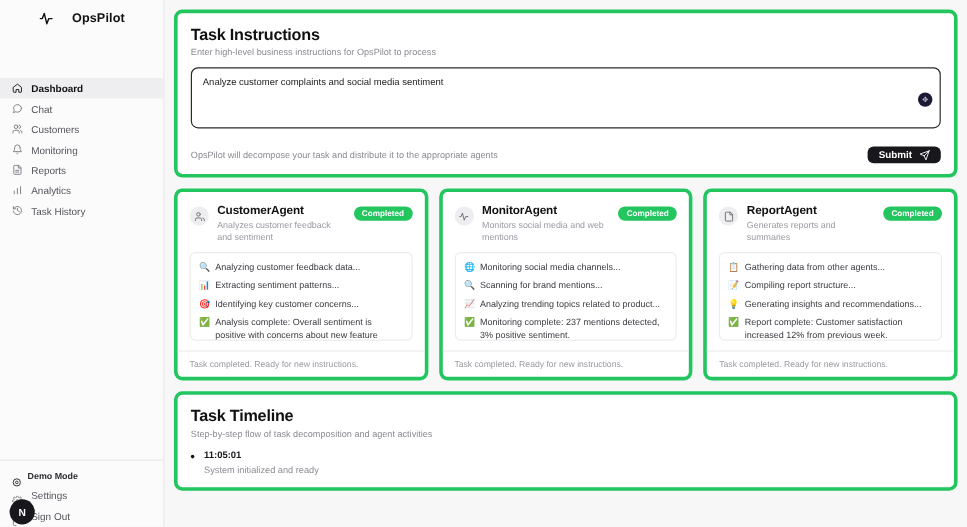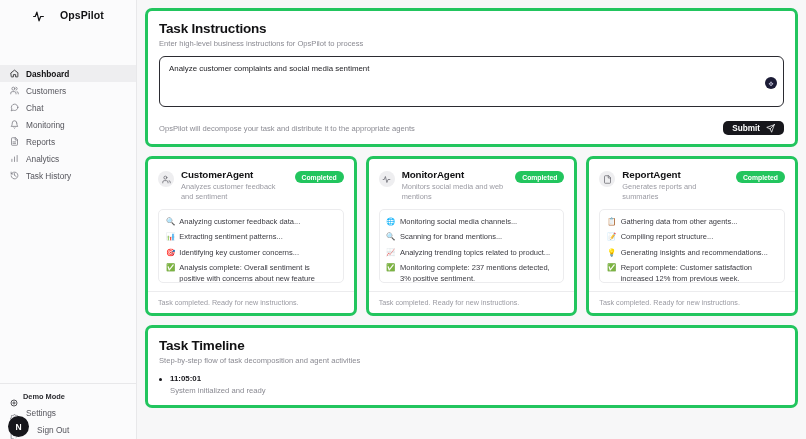--- a/index.html
+++ b/index.html
@@ -47,21 +47,21 @@
   .side-spacer { flex: 1; }
   .side-div { height: 1px; background: #e8e8ea; margin: 0 0 0 0; }
 
   .side-foot { padding: 8px 10px 4px 10px; display: flex; flex-direction: column; gap: 7px; }
   .demo-row { display: flex; align-items: center; gap: 5px; }
   .demo-row .ic { width: 8px; height: 8px; display:block; color: #2c2c31; }
   .demo-txt { font-size: 7.4px; font-weight: 700; color: #2c2c31; }
   .settings-row { display: flex; align-items: center; gap: 7px; cursor: pointer; }
   .settings-row .ic { width: 9px; height: 9px; display:block; color: #77777f; }
   .settings-txt { font-size: 8.3px; color: #55555c; }
-  .signout-row { display: flex; align-items: center; gap: 18px; cursor: pointer; position: relative; }
+  .signout-row { display: flex; align-items: center; gap: 7px; cursor: pointer; position: relative; }
   .signout-row .ic { width: 9px; height: 9px; display:block; color: #77777f; }
   .signout-txt { font-size: 8.3px; color: #55555c; }
   .avatar {
     position: absolute; left: 8px; bottom: 2px;
     width: 21px; height: 21px; border-radius: 50%;
     background: #17171c; color: #ffffff;
     display: flex; align-items: center; justify-content: center;
     font-size: 8.5px; font-weight: 600;
     z-index: 5;
   }
@@ -187,36 +187,36 @@
           <svg viewBox="0 0 24 24" fill="none" stroke="currentColor" stroke-width="2" stroke-linecap="round" stroke-linejoin="round" width="9" height="9">
               <path d="M3 10l9-7 9 7v10a1 1 0 0 1-1 1h-5v-6H9v6H4a1 1 0 0 1-1-1z"></path>
             </svg>
         </span>
         <span>Dashboard</span>
       </div>
 
       <div class="nav-item">
         <span class="ic">
           <svg viewBox="0 0 24 24" fill="none" stroke="currentColor" stroke-width="2" stroke-linecap="round" stroke-linejoin="round" width="9" height="9">
+              <path d="M21 11.5a8.4 8.4 0 0 1-9 8.4 8.5 8.5 0 0 1-3.8-.9L3 21l1.9-5.1A8.4 8.4 0 0 1 12 3.1a8.4 8.4 0 0 1 9 8.4z"></path>
+            </svg>
+        </span>
+        <span>Chat</span>
+      </div>
+
+      <div class="nav-item">
+        <span class="ic">
+          <svg viewBox="0 0 24 24" fill="none" stroke="currentColor" stroke-width="2" stroke-linecap="round" stroke-linejoin="round" width="9" height="9">
               <path d="M16 21v-2a4 4 0 0 0-4-4H6a4 4 0 0 0-4 4v2"></path>
               <circle cx="9" cy="7" r="4"></circle>
               <path d="M22 21v-2a4 4 0 0 0-3-3.9"></path>
               <path d="M16 3.1a4 4 0 0 1 0 7.8"></path>
             </svg>
         </span>
         <span>Customers</span>
-      </div>
-
-      <div class="nav-item">
-        <span class="ic">
-          <svg viewBox="0 0 24 24" fill="none" stroke="currentColor" stroke-width="2" stroke-linecap="round" stroke-linejoin="round" width="9" height="9">
-              <path d="M21 11.5a8.4 8.4 0 0 1-9 8.4 8.5 8.5 0 0 1-3.8-.9L3 21l1.9-5.1A8.4 8.4 0 0 1 12 3.1a8.4 8.4 0 0 1 9 8.4z"></path>
-            </svg>
-        </span>
-        <span>Chat</span>
       </div>
 
       <div class="nav-item">
         <span class="ic">
           <svg viewBox="0 0 24 24" fill="none" stroke="currentColor" stroke-width="2" stroke-linecap="round" stroke-linejoin="round" width="9" height="9">
               <path d="M18 8a6 6 0 0 0-12 0c0 7-3 9-3 9h18s-3-2-3-9"></path>
               <path d="M13.7 21a2 2 0 0 1-3.4 0"></path>
             </svg>
         </span>
         <span>Monitoring</span>

